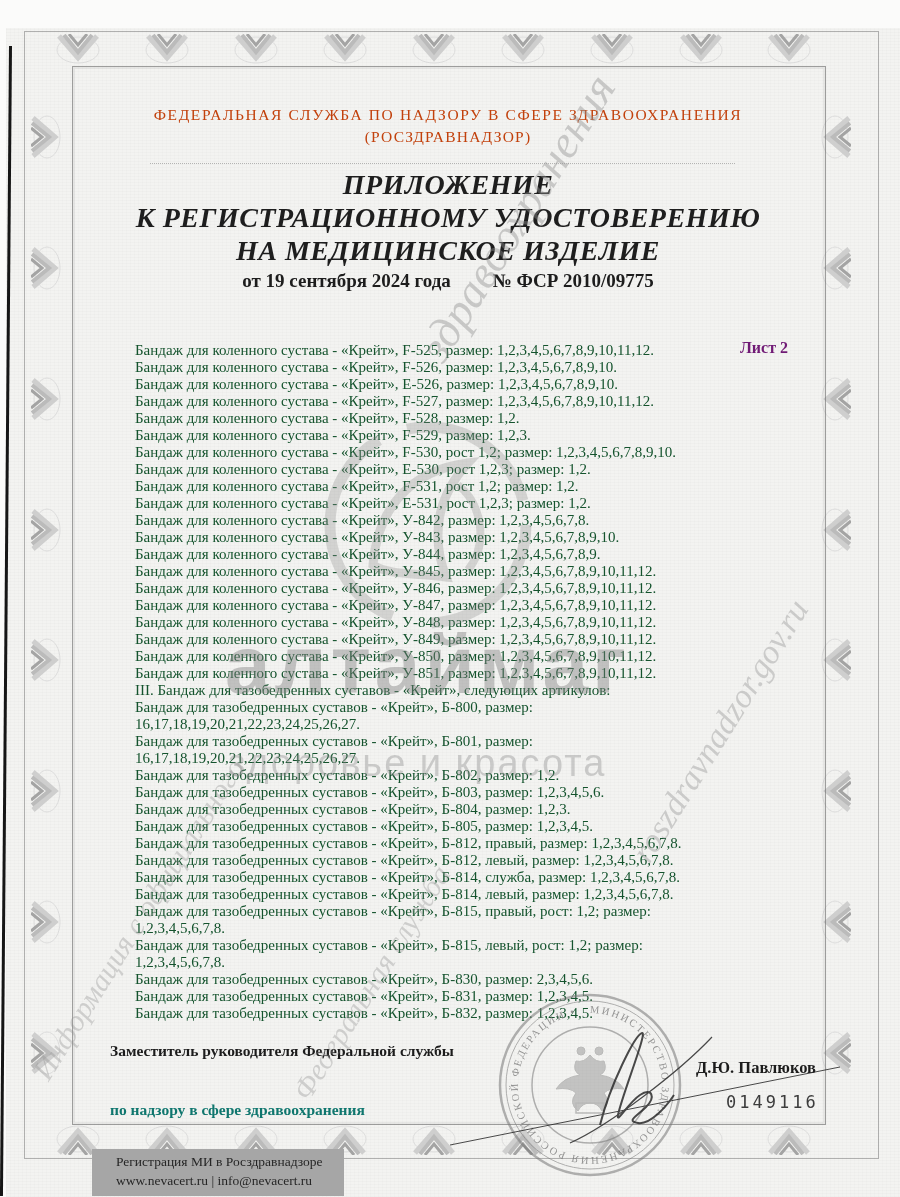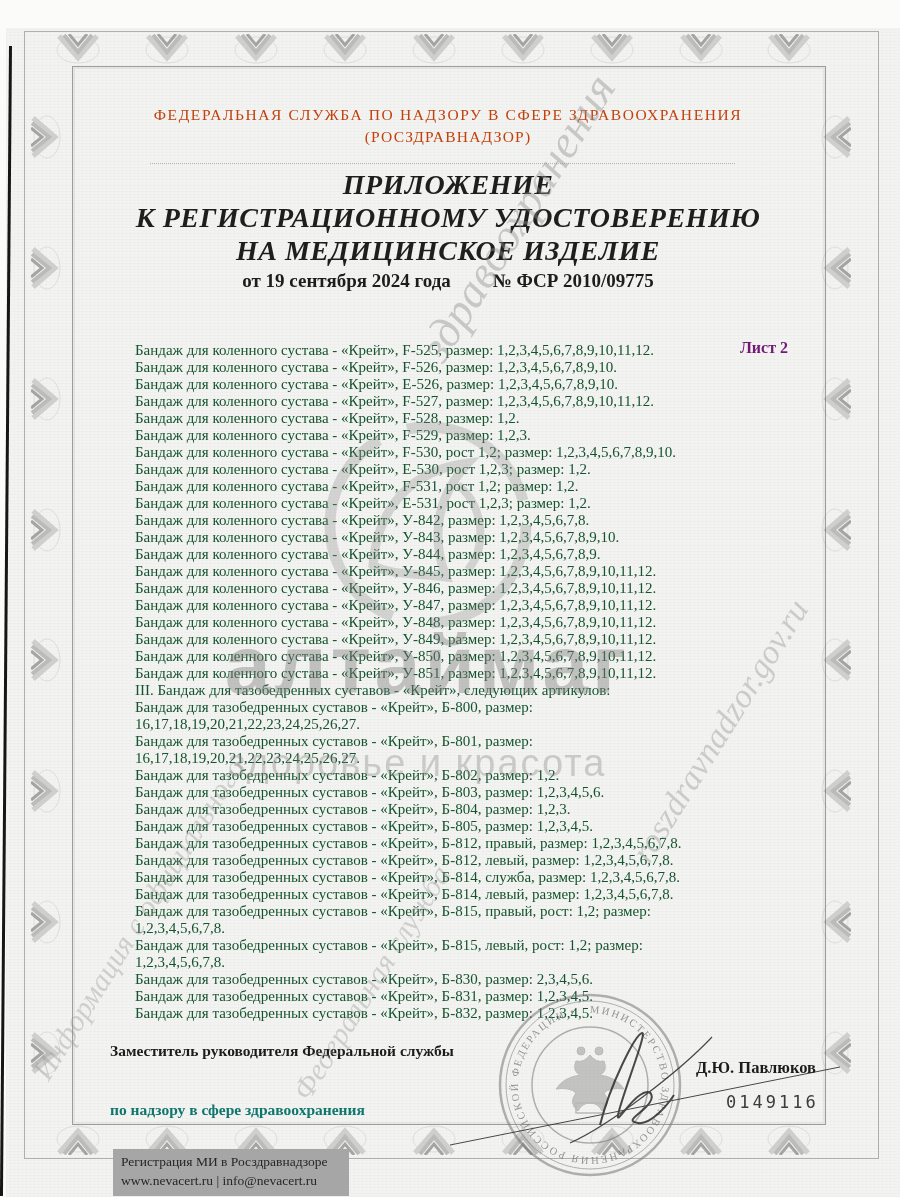--- a/index.html
+++ b/index.html
@@ -66,21 +66,21 @@
     transform:rotate(-58deg);transform-origin:left center;}
   #wm-cursive-mid{left:300px;top:1080px;font-size:30px;font-style:italic;opacity:.35;
     transform:rotate(-58deg);transform-origin:left center;}
   #wm-logo{position:absolute;left:318px;top:415px;pointer-events:none;opacity:.30;}
 
   
   #stamp{position:absolute;left:450px;top:975px;pointer-events:none;}
 
   
   #footer-box{position:absolute;left:92px;top:1149px;width:218px;height:44px;background:#a6a6a6;
-    color:#262626;font-size:13.5px;line-height:19px;padding:3px 10px 0 8px;z-index:6;margin-left:21px;}
+    color:#262626;font-size:13.5px;line-height:19px;padding:3px 10px 0 24px;z-index:6;}
 </style>
 </head>
 <body>
 
 <div id="page">
   <div id="paper"></div>
   <div id="scan-edge"></div>
 
   <div class="frame-outer"></div>
   <div id="band-top" class="orn-band h">

